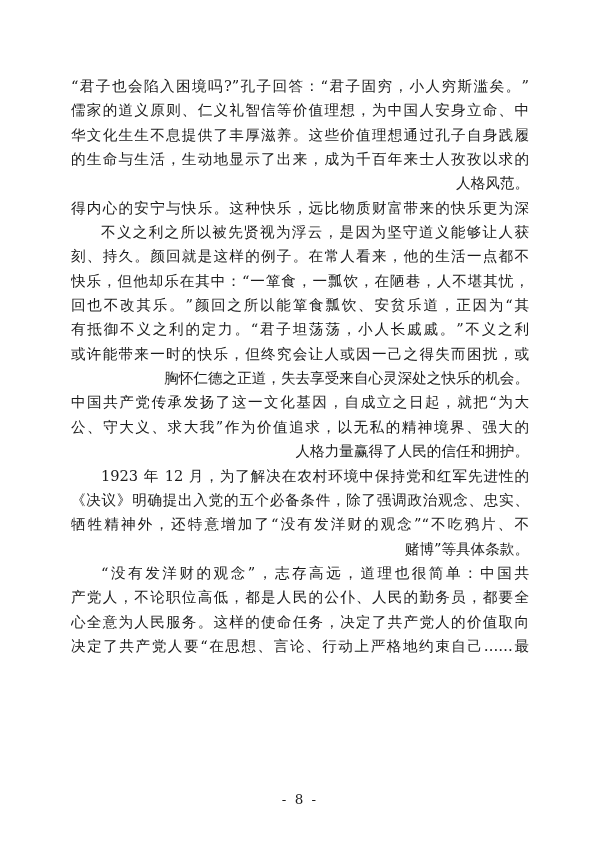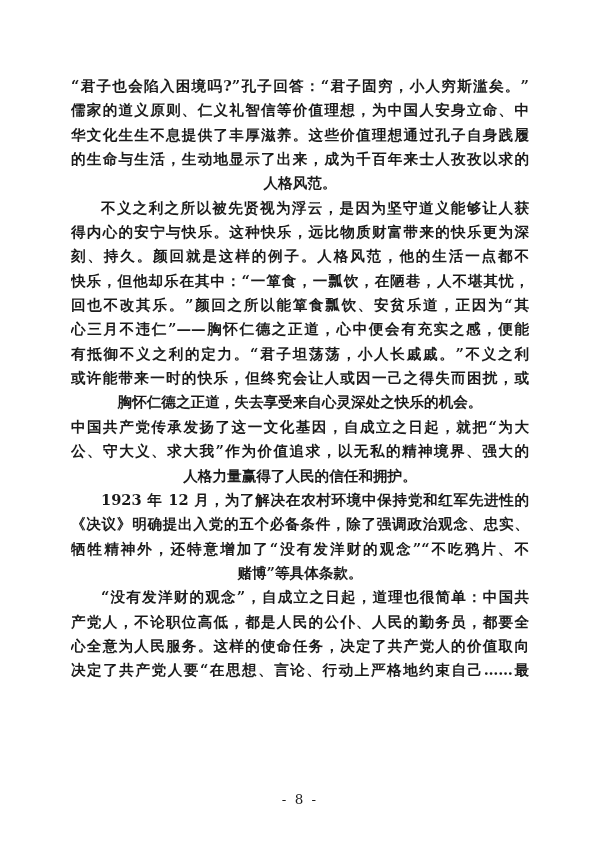--- a/index.html
+++ b/index.html
@@ -17,29 +17,28 @@
     width: 600px;
     height: 849px;
     background: #ffffff;
     font-family: "DejaVu Serif", "Liberation Serif", serif;
   }
   .text-block {
     position: absolute;
     left: 71px;
     top: 74px;
     width: 458px;
-    font-weight: bold;
   }
   .line {
     height: 24.35px;
     line-height: 24.35px;
     font-size: 14.6px;
     color: #1b1b1b;
     overflow: hidden;
-    text-align: center;
+    text-align: right;
   }
   .line.j {
     text-align: justify;
     text-align-last: justify;
     -moz-text-align-last: justify;
     text-justify: inter-character;
   }
   .line.ind {
     text-indent: 30px;
   }
@@ -57,37 +56,36 @@
 </head>
 <body>
 
 <div class="page">
   <div class="text-block">
       <div class="line j">“君子也会陷入困境吗?”孔子回答：“君子固穷，小人穷斯滥矣。”</div>
       <div class="line j">儒家的道义原则、仁义礼智信等价值理想，为中国人安身立命、中</div>
       <div class="line j">华文化生生不息提供了丰厚滋养。这些价值理想通过孔子自身践履</div>
       <div class="line j">的生命与生活，生动地显示了出来，成为千百年来士人孜孜以求的</div>
       <div class="line">人格风范。</div>
+      <div class="line j">得内心的安宁与快乐。这种快乐，远比物质财富带来的快乐更为深</div>
       <div class="line j ind">不义之利之所以被先贤视为浮云，是因为坚守道义能够让人获</div>
-      <div class="line j">得内心的安宁与快乐。这种快乐，远比物质财富带来的快乐更为深</div>
-      <div class="line j">刻、持久。颜回就是这样的例子。人格风范，他的生活一点都不</div>
+      <div class="line j">刻、持久。颜回就是这样的例子。在常人看来，他的生活一点都不</div>
       <div class="line j">快乐，但他却乐在其中：“一箪食，一瓢饮，在陋巷，人不堪其忧，</div>
       <div class="line j">回也不改其乐。”颜回之所以能箪食瓢饮、安贫乐道，正因为“其</div>
-      <div class="line j">心三月不违仁”——胸怀仁德之正道，心中便会有充实之感，便能</div>
       <div class="line j">有抵御不义之利的定力。“君子坦荡荡，小人长戚戚。”不义之利</div>
       <div class="line j">或许能带来一时的快乐，但终究会让人或因一己之得失而困扰，或</div>
       <div class="line">胸怀仁德之正道，失去享受来自心灵深处之快乐的机会。</div>
       <div class="line j">中国共产党传承发扬了这一文化基因，自成立之日起，就把“为大</div>
       <div class="line j">公、守大义、求大我”作为价值追求，以无私的精神境界、强大的</div>
       <div class="line">人格力量赢得了人民的信任和拥护。</div>
       <div class="line j ind">1923 年 12 月，为了解决在农村环境中保持党和红军先进性的</div>
       <div class="line j">《决议》明确提出入党的五个必备条件，除了强调政治观念、忠实、</div>
       <div class="line j">牺牲精神外，还特意增加了“没有发洋财的观念”“不吃鸦片、不</div>
       <div class="line">赌博”等具体条款。</div>
-      <div class="line j ind">“没有发洋财的观念”，自成立之日起，道理也很简单：中国共</div>
+      <div class="line j ind">“没有发洋财的观念”，志存高远，道理也很简单：中国共</div>
       <div class="line j">产党人，不论职位高低，都是人民的公仆、人民的勤务员，都要全</div>
       <div class="line j">心全意为人民服务。这样的使命任务，决定了共产党人的价值取向</div>
       <div class="line j">决定了共产党人要“在思想、言论、行动上严格地约束自己……最</div>
     </div>
   <div class="footer">
     <span>- 8 -</span>
   </div>
 </div>
 
 </body></html>

